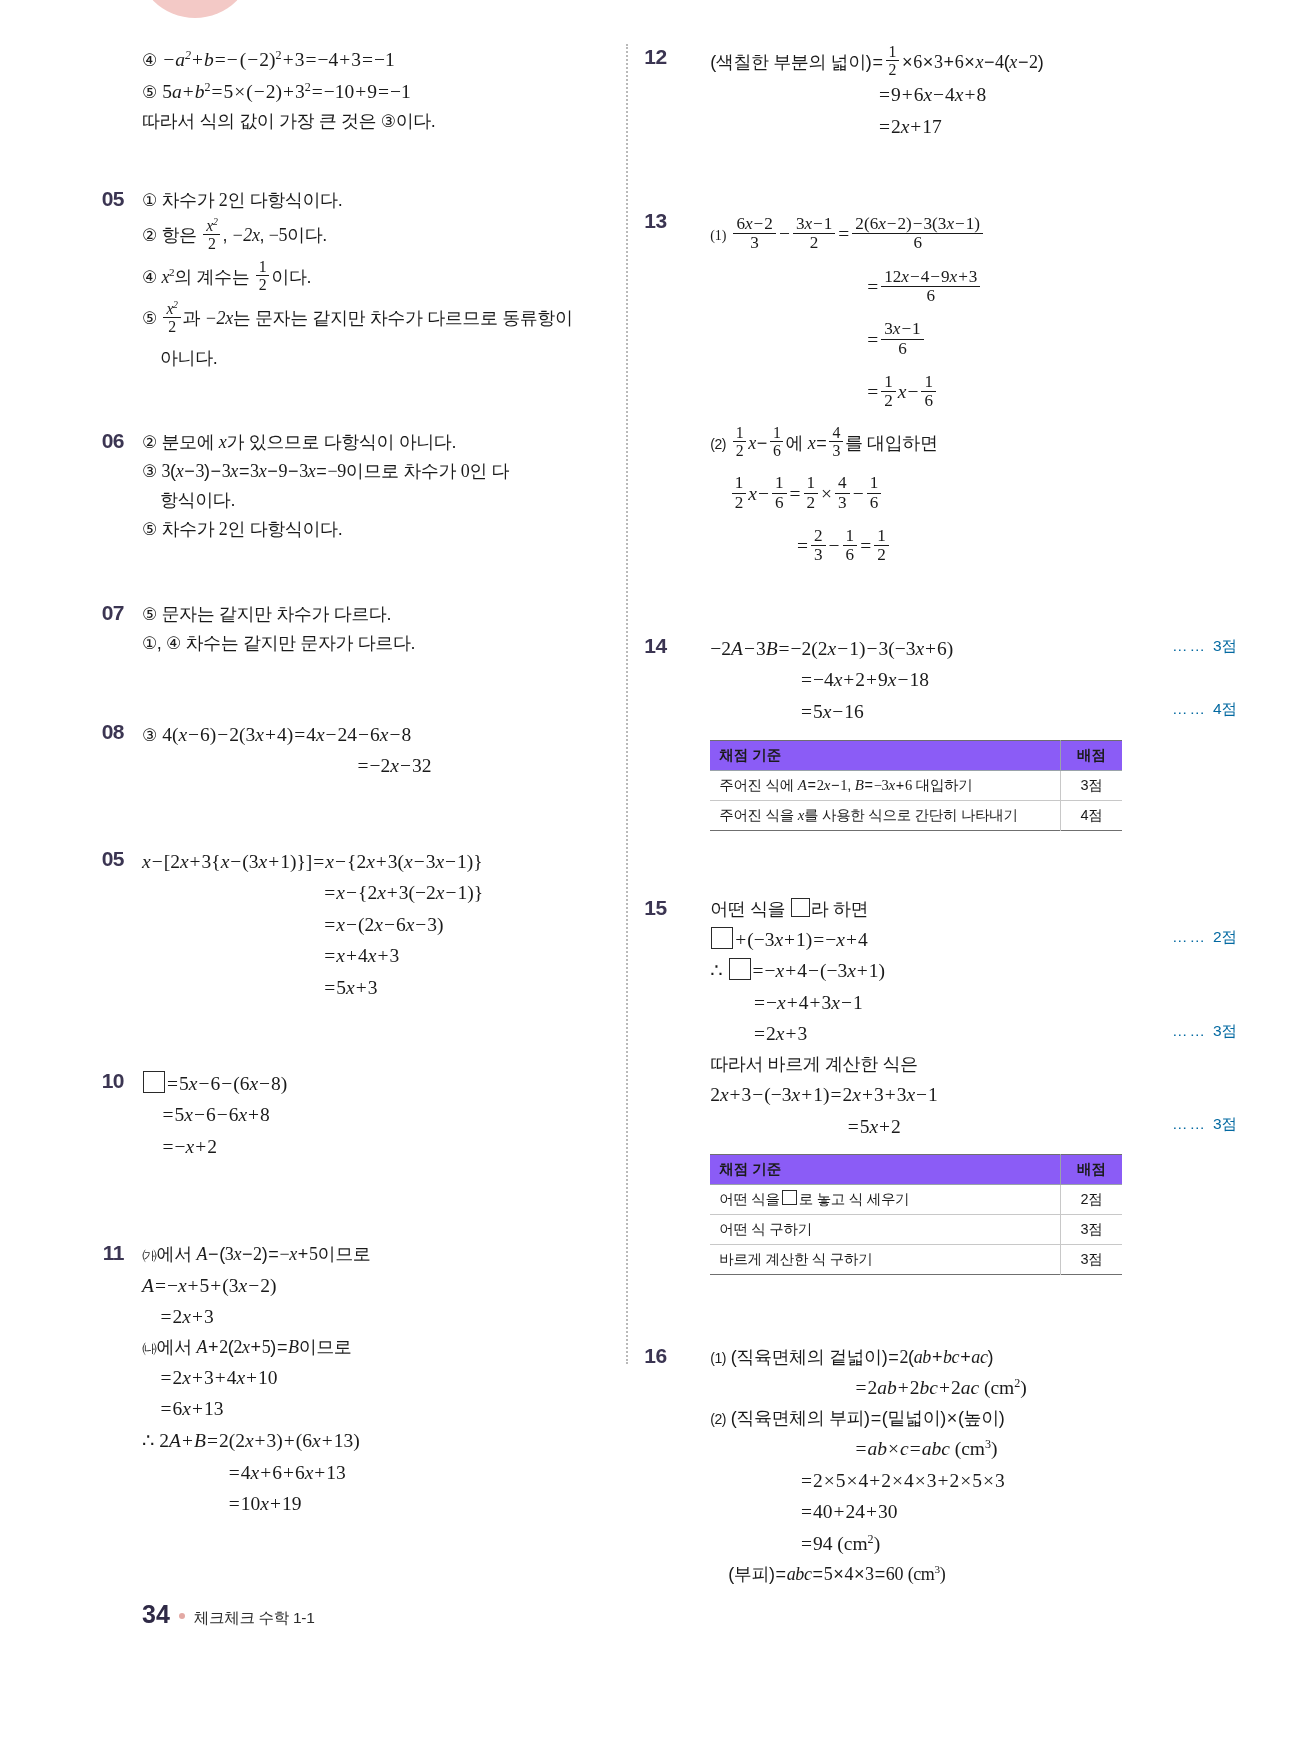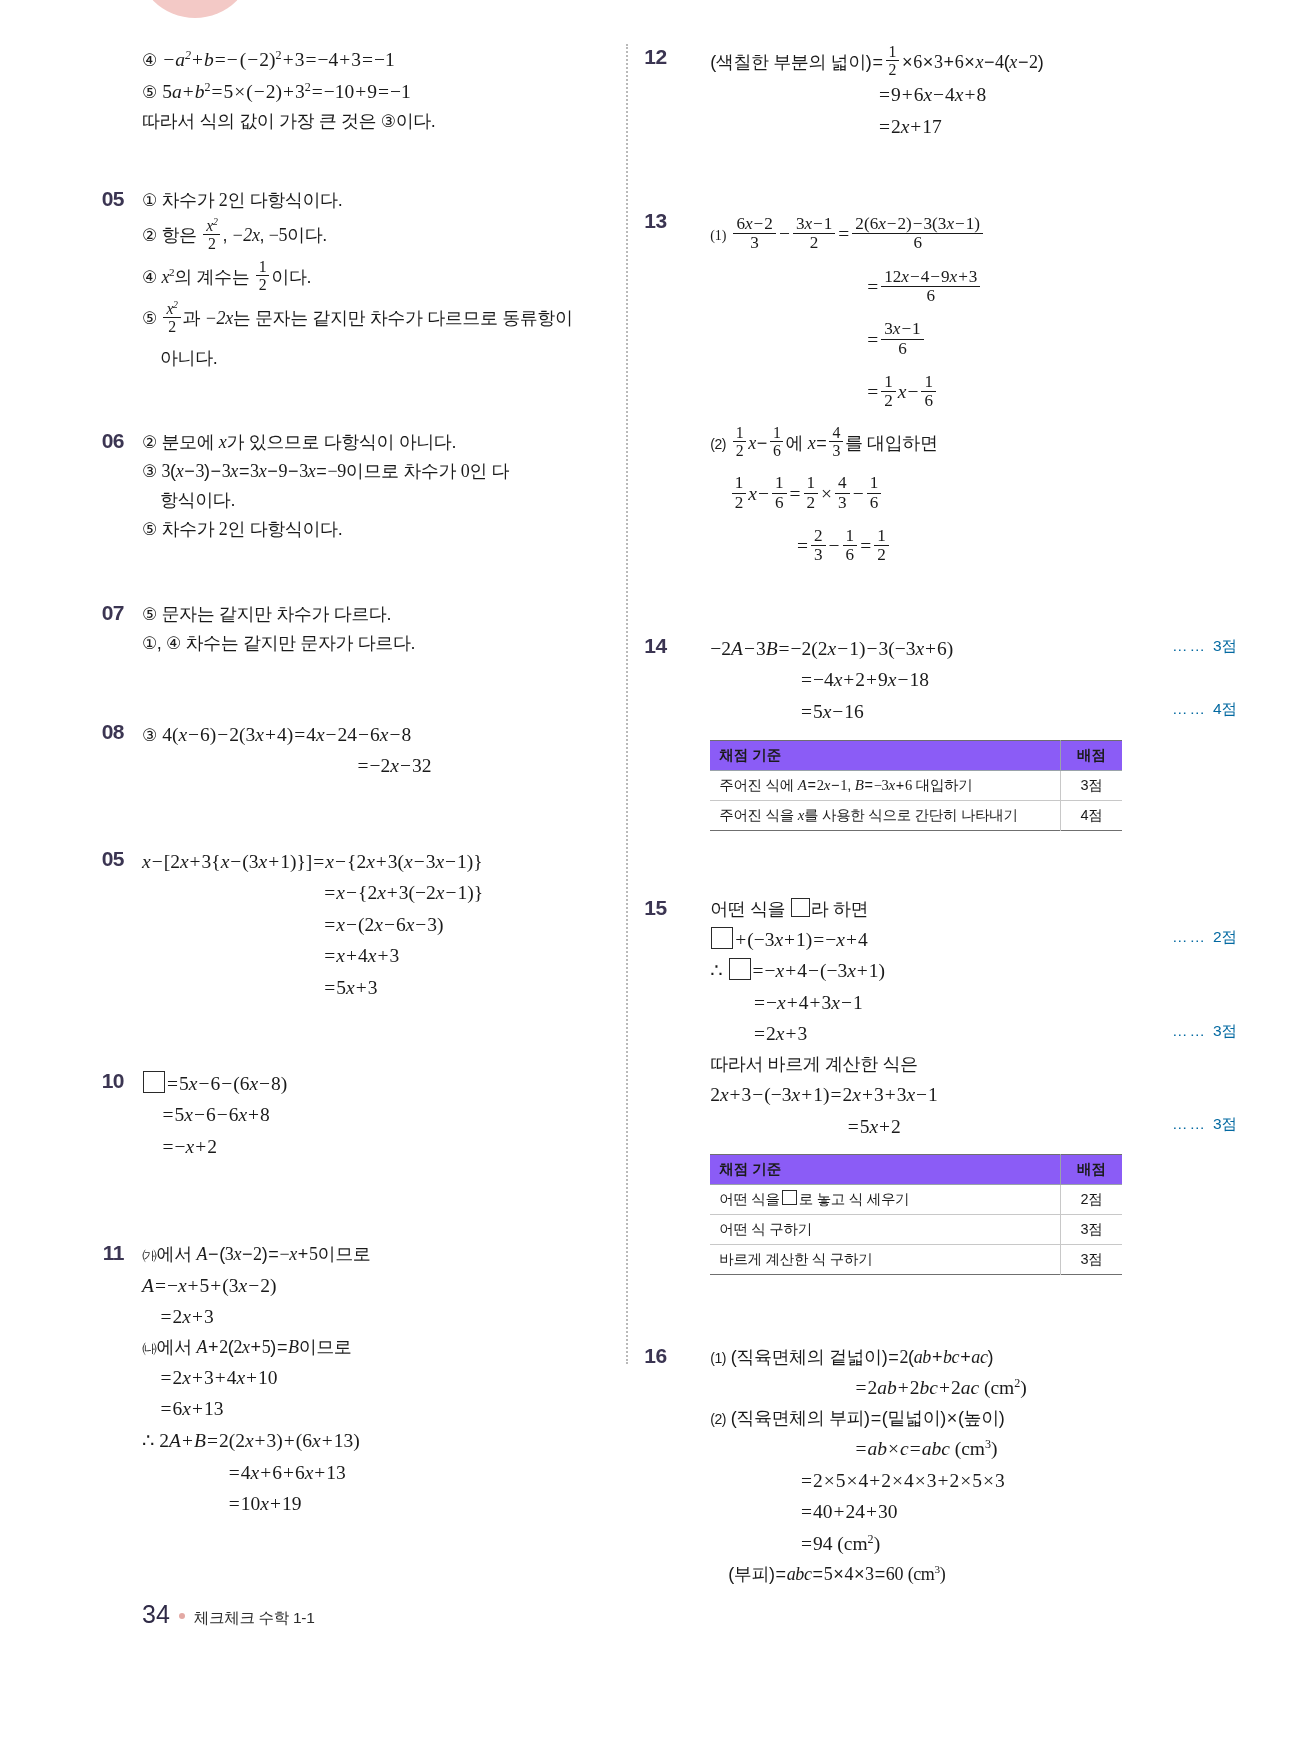--- a/index.html
+++ b/index.html
@@ -118,21 +118,21 @@
   .rubric td.sc{ text-align:center; width:62px; border-left:1px solid #c8c8c8; }
   .rubric .mi{ font-size:15px; }
 
   
   .footer{
     position:absolute; left:142px; bottom:125px;
     display:flex; align-items:baseline; gap:9px;
   }
   .footer .pg{
     font-family:"Liberation Sans", sans-serif;
-    font-weight:normal; font-size:25px; color:#2f2a46;
+    font-weight:bold; font-size:25px; color:#2f2a46;
   }
   .footer .dot{
     width:6px; height:6px; border-radius:50%;
     background:#e3a9a4; display:inline-block; transform:translateY(-4px);
   }
   .footer .bk{
     font-family:"Liberation Sans", sans-serif;
     font-size:15.5px; color:#2a2a2a; letter-spacing:-0.3px;
   }
 </style>

